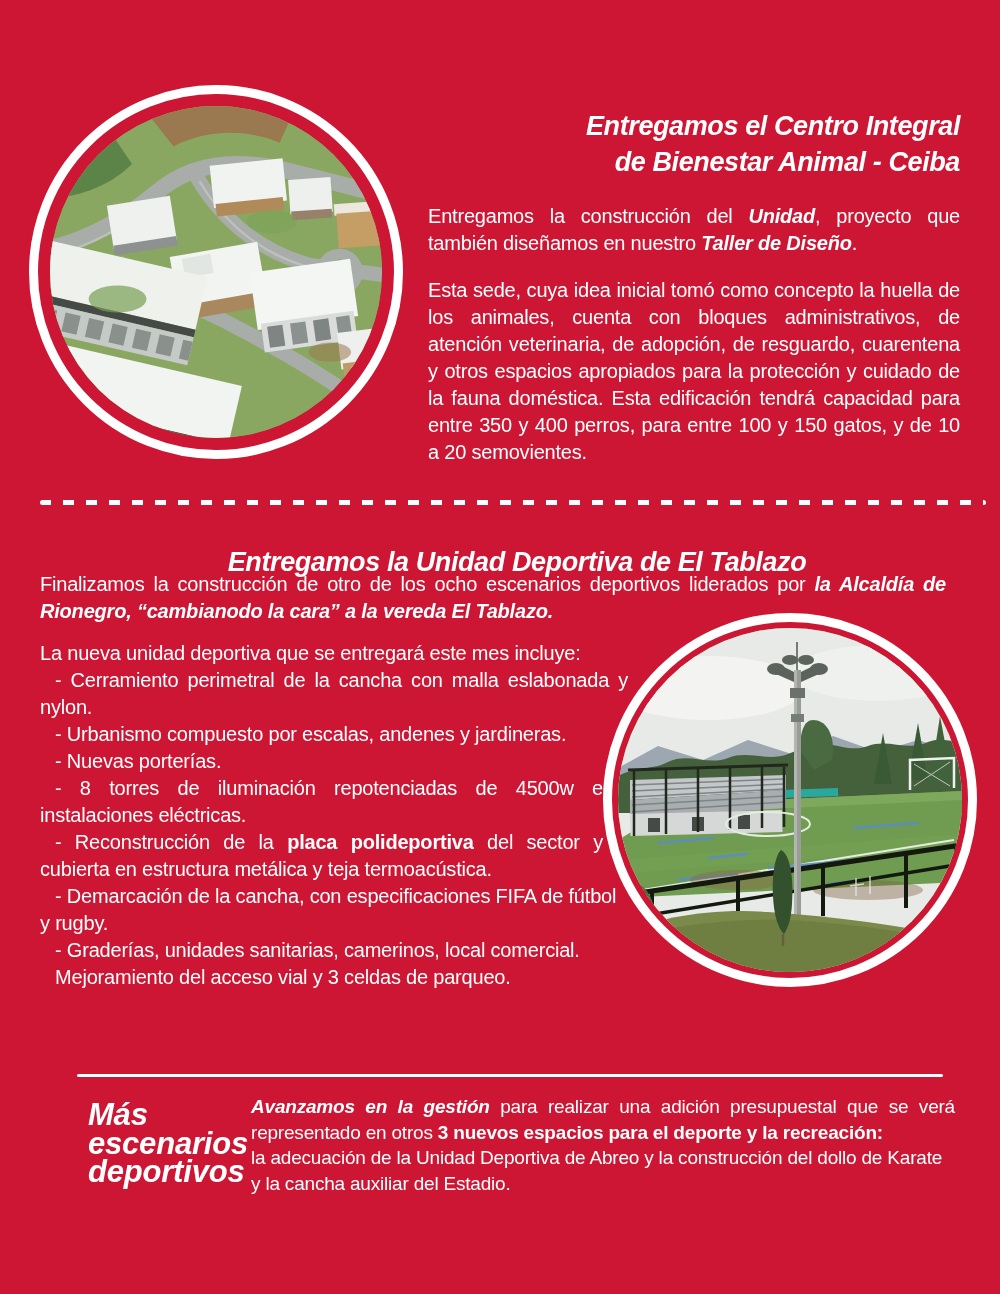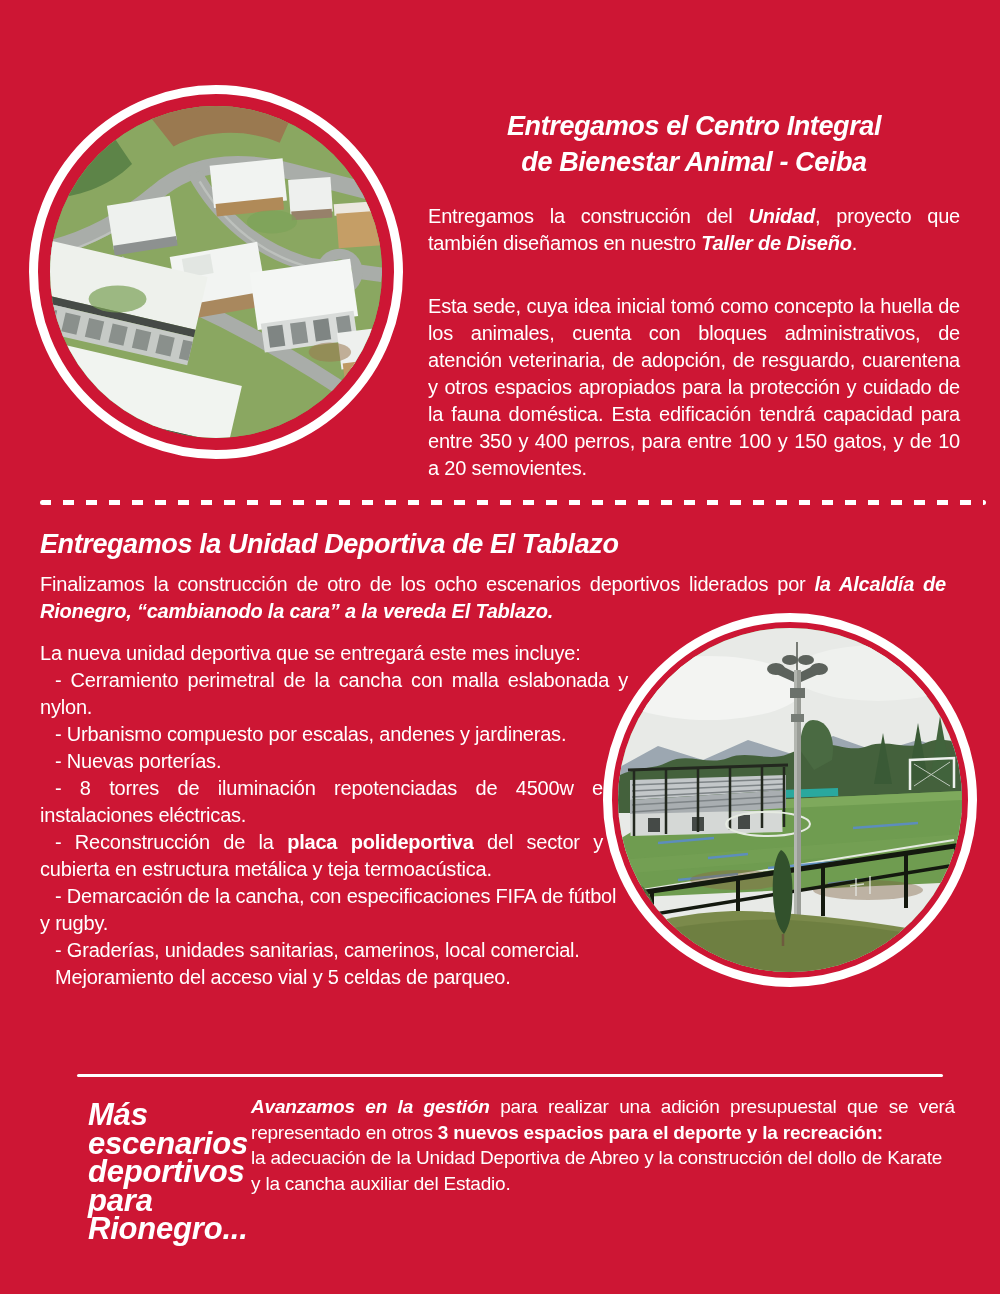--- a/index.html
+++ b/index.html
@@ -22,34 +22,34 @@
   .wrap-top .photo{inset:21px;}
   .wrap-field{left:603px;top:613px;width:374px;height:374px;}
   .wrap-field .photo{inset:15px;}
 
   
   .animal-col{position:absolute;left:428px;top:108px;width:532px;}
   .animal-col h1{
     margin:0;text-align:center;font-size:27px;line-height:36px;
     font-weight:bold;font-style:italic;letter-spacing:-0.4px;
   }
-  .animal-col h1 .line{display:block;}
+  .animal-col h1 .line{display:block;text-align:right;}
   .animal-col p{margin:0;font-size:20px;line-height:27px;}
   .animal-col .p1{margin-top:23px;}
-  .animal-col .p2{margin-top:36px;}
+  .animal-col .p2{margin-top:20px;}
 
   .dots{
     position:absolute;left:40px;top:500px;width:946px;height:5px;
     background:repeating-linear-gradient(90deg,#fff 0 11px,transparent 11px 23px);
     border-radius:3px;
   }
 
   .h2-tablazo{
-    position:absolute;left:40px;top:528px;width:918px;margin:0;
-    text-align:left;font-size:27px;line-height:32px;
+    position:absolute;left:40px;top:528px;width:918px;margin:18px;
+    text-align:center;font-size:27px;line-height:32px;
     font-weight:bold;font-style:italic;letter-spacing:-0.4px;
   }
 
   .intro-para{
     position:absolute;left:40px;top:571px;width:906px;margin:0;
     font-size:20px;line-height:27px;
   }
 
   .list{
     position:absolute;left:40px;top:640px;width:915px;
@@ -169,21 +169,21 @@
     <div class="float-spacer"></div>
     <p>La nueva unidad deportiva que se entregará este mes incluye:</p>
     <ul>
       <li><span>- Cerramiento perimetral de la cancha con malla eslabonada y nylon.</span></li>
       <li><span>- Urbanismo compuesto por escalas, andenes y jardineras.</span></li>
       <li><span>- Nuevas porterías.</span></li>
       <li><span>- 8 torres de iluminación repotenciadas de 4500w e instalaciones eléctricas.</span></li>
       <li><span>- Reconstrucción de la </span><span class="b">placa polideportiva</span><span> del sector y cubierta en estructura metálica y teja termoacústica.</span></li>
       <li><span>- Demarcación de la cancha, con especificaciones FIFA de fútbol y rugby.</span></li>
       <li><span>- Graderías, unidades sanitarias, camerinos, local comercial.</span></li>
-      <li><span>Mejoramiento del acceso vial y 5 celdas de parqueo.</span></li>
+      <li><span>Mejoramiento del acceso vial y 3 celdas de parqueo.</span></li>
     </ul>
   </div>
 
   <div class="photo-wrap wrap-field">
     <div class="ring"></div>
     <div class="photo">
       <svg viewBox="0 0 344 344">
         <rect width="344" height="344" fill="#e8eae7"></rect>
         <ellipse cx="90" cy="60" rx="95" ry="32" fill="#f3f4f2"></ellipse>
         <ellipse cx="260" cy="45" rx="85" ry="28" fill="#eff1ee"></ellipse>
@@ -276,21 +276,20 @@
       </svg>
     </div>
   </div>
 
   <div class="rule"></div>
 
   <div class="bottom">
     <div class="label">
       <div>Más escenarios</div>
       <div>deportivos</div>
-      <div>para Rionegro...</div>
     </div>
     <div class="btext">
       <p class="just"><span class="b i">Avanzamos en la gestión</span><span> para realizar una adición presupuestal que se verá representado en otros </span><span class="b">3 nuevos espacios para el deporte y la recreación:</span></p>
       <p>la adecuación de la Unidad Deportiva de Abreo y la construcción del dollo de Karate y la cancha auxiliar del Estadio.</p>
     </div>
   </div>
 
 </div>
 
 </body></html>

